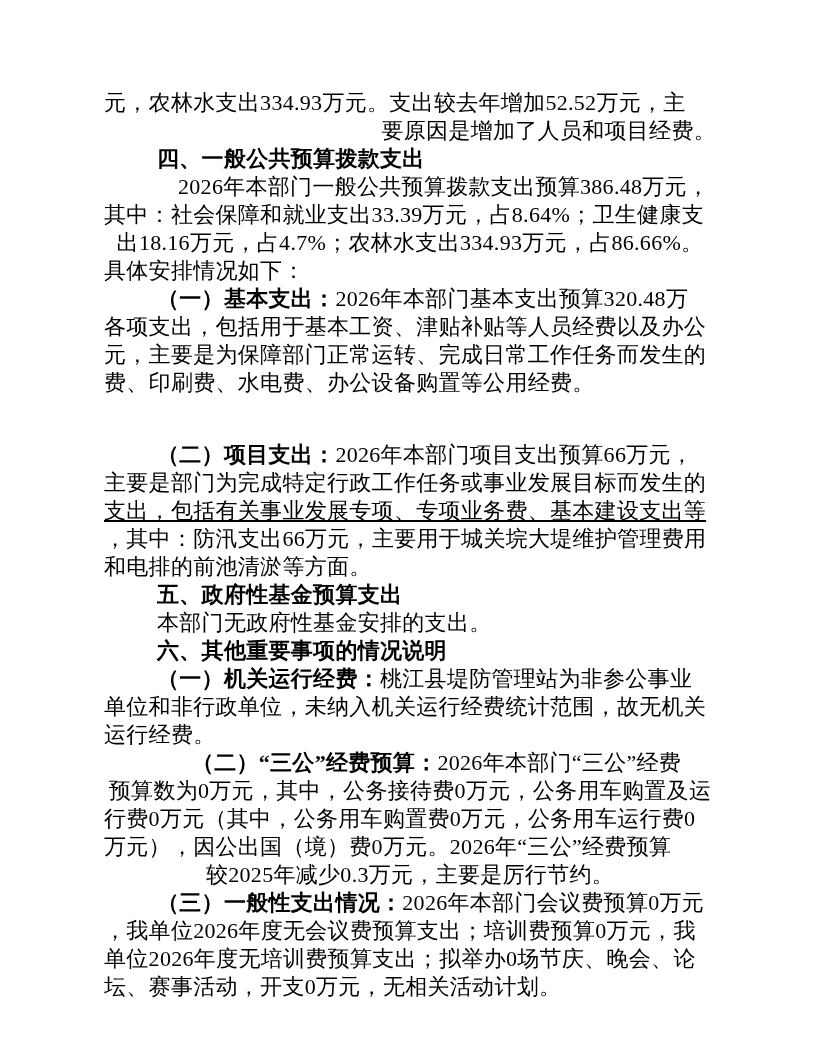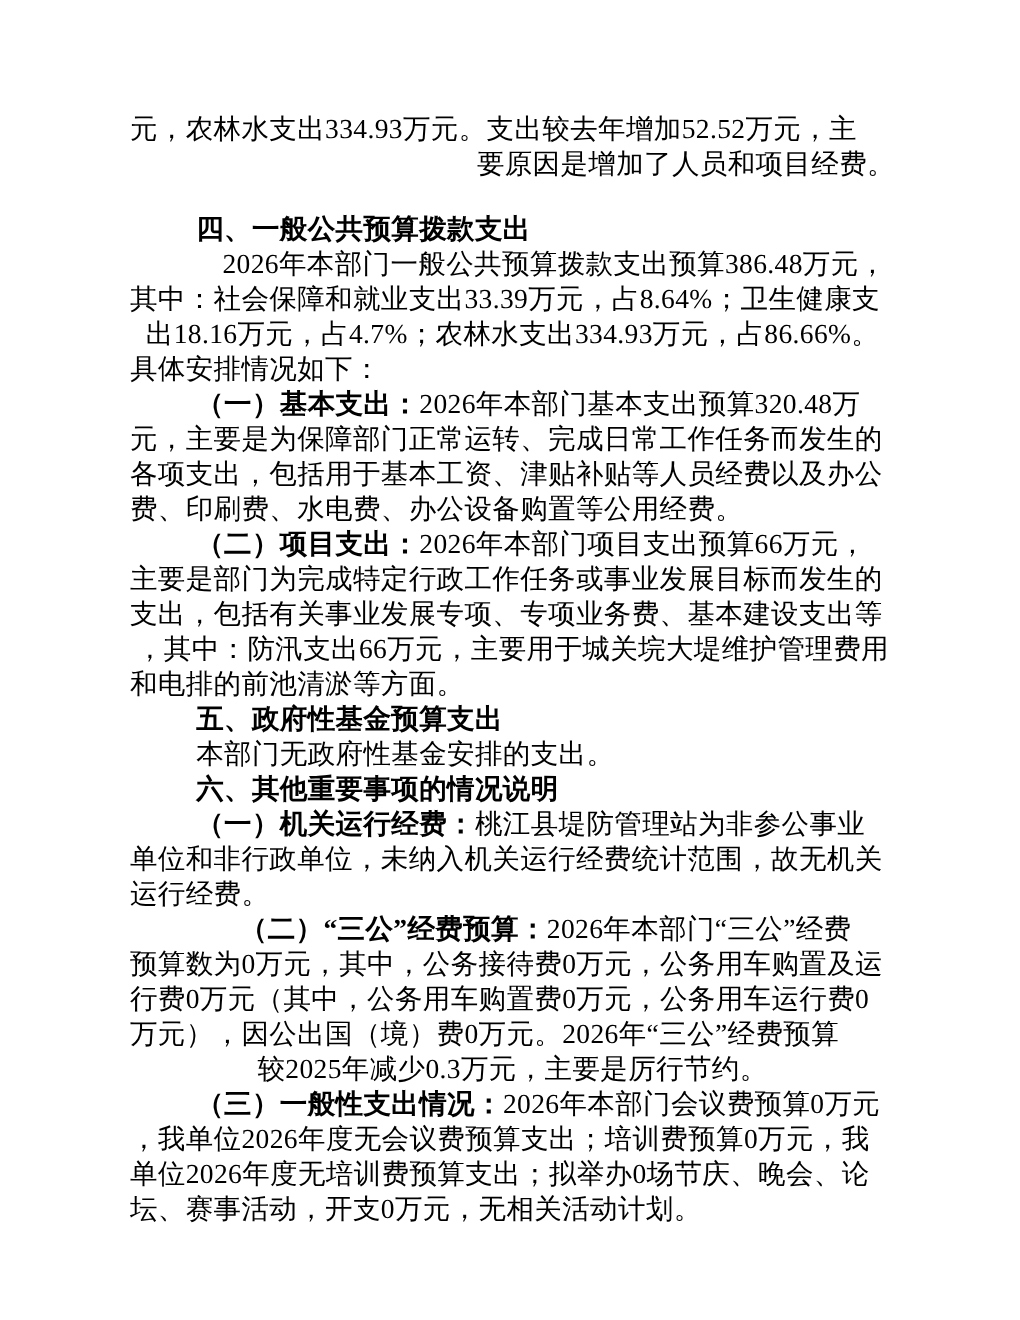--- a/index.html
+++ b/index.html
@@ -34,42 +34,42 @@
     font-weight: 700;
   }
 </style>
 </head>
 <body>
 
 <div class="page">
   <div class="content" id="document-body">
       <div class="line" style="text-indent: 0px;"><span class="seg-normal">元，农林水支出334.93万元。支出较去年增加52.52万元，主</span></div>
       <div class="line" style="text-indent: 0px; text-align: right;"><span class="seg-normal">要原因是增加了人员和项目经费。</span></div>
-      <div class="line" style="text-indent: 53px; margin-top: 24px;"><span class="seg-bold">四、一般公共预算拨款支出</span></div>
+      <div class="line" style="text-indent: 53px;"><span class="seg-bold">四、一般公共预算拨款支出</span></div>
       <div class="line" style="text-indent: 74px;"><span class="seg-normal">2026年本部门一般公共预算拨款支出预算386.48万元，</span></div>
       <div class="line" style="text-indent: 0px;"><span class="seg-normal">其中：社会保障和就业支出33.39万元，占8.64%；卫生健康支</span></div>
       <div class="line" style="text-indent: 0px; text-align: center;"><span class="seg-normal">出18.16万元，占4.7%；农林水支出334.93万元，占86.66%。</span></div>
       <div class="line" style="text-indent: 0px;"><span class="seg-normal">具体安排情况如下：</span></div>
       <div class="line" style="text-indent: 53px;"><span class="seg-bold">（一）基本支出：</span><span class="seg-normal">2026年本部门基本支出预算320.48万</span></div>
+      <div class="line" style="text-indent: 0px;"><span class="seg-normal">各项支出，包括用于基本工资、津贴补贴等人员经费以及办公</span></div>
       <div class="line" style="text-indent: 0px;"><span class="seg-normal">元，主要是为保障部门正常运转、完成日常工作任务而发生的</span></div>
-      <div class="line" style="text-indent: 0px;"><span class="seg-normal">各项支出，包括用于基本工资、津贴补贴等人员经费以及办公</span></div>
       <div class="line" style="text-indent: 0px;"><span class="seg-normal">费、印刷费、水电费、办公设备购置等公用经费。</span></div>
-      <div class="line" style="text-indent: 53px;"><span class="seg-bold">（二）项目支出：</span><span class="seg-normal">2026年本部门项目支出预算66万元，</span></div>
+      <div class="line" style="text-indent: 53px; margin-top: 44px;"><span class="seg-bold">（二）项目支出：</span><span class="seg-normal">2026年本部门项目支出预算66万元，</span></div>
       <div class="line" style="text-indent: 0px;"><span class="seg-normal">主要是部门为完成特定行政工作任务或事业发展目标而发生的</span></div>
-      <div class="line" style="text-indent: 0px;"><span class="seg-normal">支出，包括有关事业发展专项、专项业务费、基本建设支出等</span></div>
-      <div class="line" style="text-indent: 0px; text-align: center;"><span class="seg-normal">，其中：防汛支出66万元，主要用于城关垸大堤维护管理费用</span></div>
+      <div class="line" style="text-indent: 0px; text-decoration: underline;"><span class="seg-normal">支出，包括有关事业发展专项、专项业务费、基本建设支出等</span></div>
+      <div class="line" style="text-indent: 0px;"><span class="seg-normal">，其中：防汛支出66万元，主要用于城关垸大堤维护管理费用</span></div>
       <div class="line" style="text-indent: 0px;"><span class="seg-normal">和电排的前池清淤等方面。</span></div>
       <div class="line" style="text-indent: 53px;"><span class="seg-bold">五、政府性基金预算支出</span></div>
       <div class="line" style="text-indent: 53px;"><span class="seg-normal">本部门无政府性基金安排的支出。</span></div>
       <div class="line" style="text-indent: 53px;"><span class="seg-bold">六、其他重要事项的情况说明</span></div>
       <div class="line" style="text-indent: 53px;"><span class="seg-bold">（一）机关运行经费：</span><span class="seg-normal">桃江县堤防管理站为非参公事业</span></div>
       <div class="line" style="text-indent: 0px;"><span class="seg-normal">单位和非行政单位，未纳入机关运行经费统计范围，故无机关</span></div>
       <div class="line" style="text-indent: 0px;"><span class="seg-normal">运行经费。</span></div>
       <div class="line" style="text-indent: 53px; text-align: center;"><span class="seg-bold">（二）“三公”经费预算：</span><span class="seg-normal">2026年本部门“三公”经费</span></div>
-      <div class="line" style="text-indent: 0px;"><span class="seg-normal">预算数为0万元，其中，公务接待费0万元，公务用车购置及运</span></div>
+      <div class="line" style="text-indent: 0px; text-align: center;"><span class="seg-normal">预算数为0万元，其中，公务接待费0万元，公务用车购置及运</span></div>
       <div class="line" style="text-indent: 0px;"><span class="seg-normal">行费0万元（其中，公务用车购置费0万元，公务用车运行费0</span></div>
       <div class="line" style="text-indent: 0px;"><span class="seg-normal">万元），因公出国（境）费0万元。2026年“三公”经费预算</span></div>
       <div class="line" style="text-indent: 0px; text-align: center;"><span class="seg-normal">较2025年减少0.3万元，主要是厉行节约。</span></div>
       <div class="line" style="text-indent: 53px;"><span class="seg-bold">（三）一般性支出情况：</span><span class="seg-normal">2026年本部门会议费预算0万元</span></div>
       <div class="line" style="text-indent: 0px;"><span class="seg-normal">，我单位2026年度无会议费预算支出；培训费预算0万元，我</span></div>
       <div class="line" style="text-indent: 0px;"><span class="seg-normal">单位2026年度无培训费预算支出；拟举办0场节庆、晚会、论</span></div>
       <div class="line" style="text-indent: 0px;"><span class="seg-normal">坛、赛事活动，开支0万元，无相关活动计划。</span></div>
     </div>
 </div>
 

